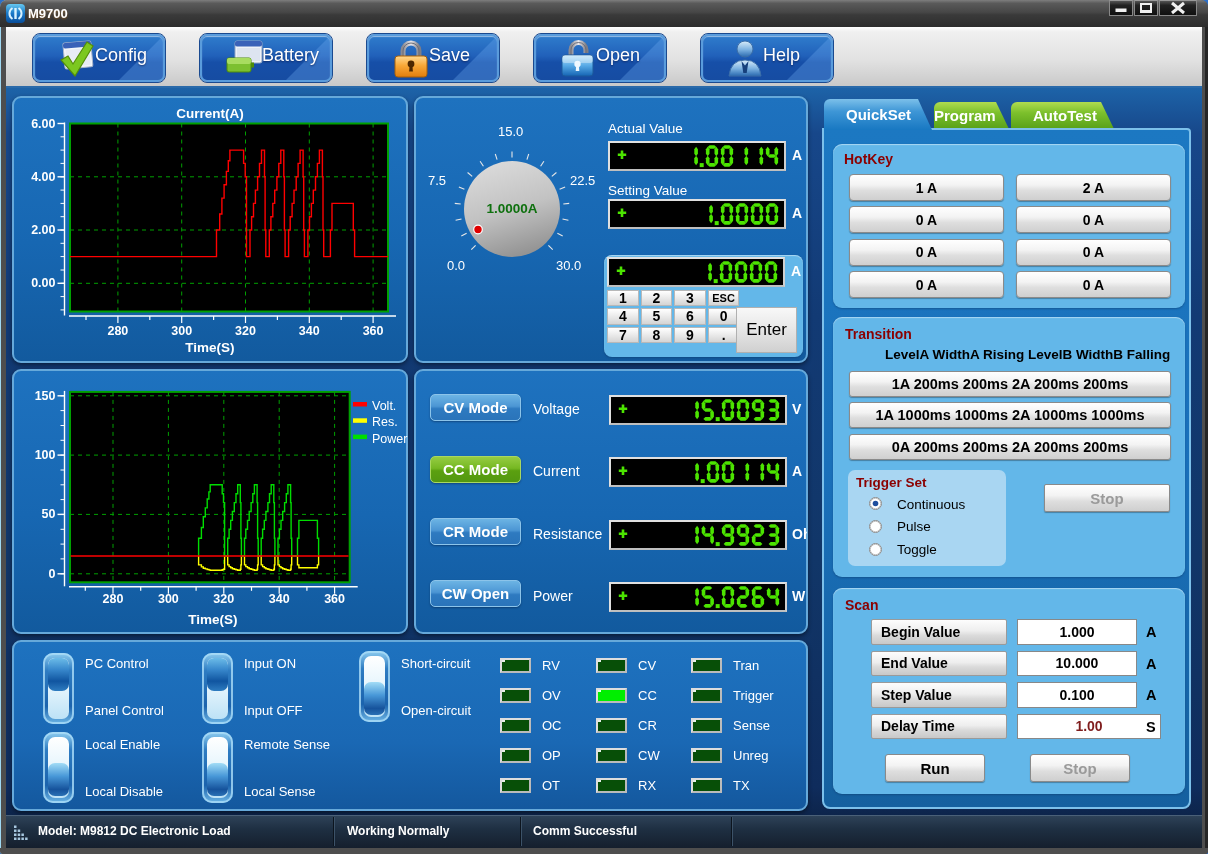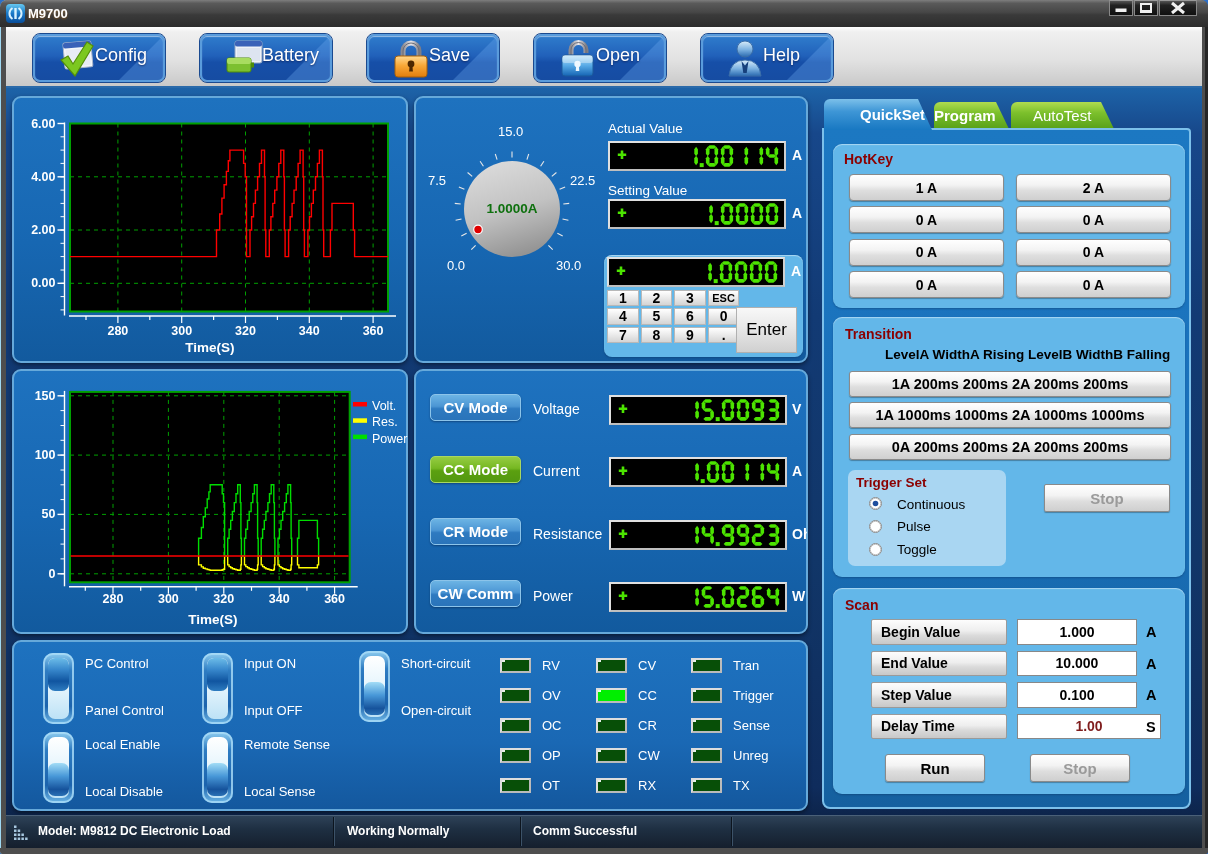--- a/index.html
+++ b/index.html
@@ -113,20 +113,21 @@
           </linearGradient>
         </defs>
 <circle cx="20" cy="11" r="8" fill="url(#hg)" stroke="#3c6ea8" stroke-width="1"></circle>
 <path d="M4 38 q1.5 -16 16 -16 q14.5 0 16 16 z" fill="url(#hg)" stroke="#3c6ea8" stroke-width="1"></path>
 <path d="M16.5 23 l3.5 4.5 l3.5 -4.5 l-1.8 12 h-3.4 z" fill="#16407c"></path>
 </svg></div>
     <div style="position:absolute;left:60px;top:9px;font-size:18px;color:#fff;text-shadow:0 1px 2px rgba(0,0,40,.5)">Help</div>
   </div>
 <div class="abs" style="left:6px;top:88px;width:1196px;height:760px;background:linear-gradient(180deg,#1d63a8 0%,#17478a 6%,#123a74 30%,#113668 62%,#0f2c5c 92%,#0a1c38 100%)"></div>
 <div class="panel" style="left:12px;top:96px;width:392px;height:263px">
+<div style="position:absolute;left:0;top:8px;width:100%;text-align:center;font-size:13.5px;font-weight:bold;color:#fff">Current(A)</div>
 <svg width="388" height="259" style="position:absolute;left:0;top:0;overflow:visible">
       <defs>
         <clipPath id="cp5625.5">
           <rect x="56" y="25.5" width="318" height="188.0"></rect>
         </clipPath>
       </defs>
       <rect x="56" y="25.5" width="318" height="188.0" fill="#000"></rect>
       <text x="41.5" y="29.5" text-anchor="end" font-size="12.5" font-weight="bold" fill="#fff">6.00</text>
       <line x1="43.5" y1="25.5" x2="50.5" y2="25.5" stroke="#fff" stroke-width="1.4"></line>
       <line x1="56" y1="78.8" x2="374" y2="78.8" stroke="#00a000" stroke-width="1" stroke-dasharray="4,4"></line>
@@ -504,21 +505,21 @@
         <polygon points="151.3,3.8 153.1,6.3 153.1,10.8 151.3,13.3 149.5,10.8 149.5,6.3" fill="#4ce400"></polygon>
         <polygon points="142.7,12.7 144.5,15.2 144.5,19.7 142.7,22.2 140.9,19.7 140.9,15.2" fill="#4ce400"></polygon>
         <polygon points="157.6,4.0 159.6,2.2 164.4,2.2 166.4,4.0 164.4,5.8 159.6,5.8" fill="#4ce400"></polygon>
         <polygon points="157.6,13.0 159.6,11.2 164.4,11.2 166.4,13.0 164.4,14.8 159.6,14.8" fill="#4ce400"></polygon>
         <polygon points="157.6,21.9 159.6,20.1 164.4,20.1 166.4,21.9 164.4,23.8 159.6,23.8" fill="#4ce400"></polygon>
         <polygon points="166.3,3.8 168.1,6.3 168.1,10.8 166.3,13.3 164.5,10.8 164.5,6.3" fill="#4ce400"></polygon>
         <polygon points="166.3,12.7 168.1,15.2 168.1,19.7 166.3,22.2 164.5,19.7 164.5,15.2" fill="#4ce400"></polygon>
       </svg>
     </div>
     <div style="position:absolute;left:376px;top:154.6px;width:15px;overflow:hidden;font-size:14px;font-weight:bold;color:#fff;white-space:nowrap">Ohm</div>
-<div style="position:absolute;left:14px;top:209.39999999999998px;width:91px;height:27px;border:1px solid #8cc4ea;border-radius:5px;box-sizing:border-box;background:linear-gradient(180deg,#6cb4e4 0%,#4c96d4 45%,#2e7ac0 55%,#2a74ba 100%);box-shadow:0 1px 2px rgba(0,20,50,.4);display:flex;align-items:center;justify-content:center;font-size:15px;font-weight:bold;color:#fff">CW Comm</div>
+<div style="position:absolute;left:14px;top:209.39999999999998px;width:91px;height:27px;border:1px solid #8cc4ea;border-radius:5px;box-sizing:border-box;background:linear-gradient(180deg,#6cb4e4 0%,#4c96d4 45%,#2e7ac0 55%,#2a74ba 100%);box-shadow:0 1px 2px rgba(0,20,50,.4);display:flex;align-items:center;justify-content:center;font-size:15px;font-weight:bold;color:#fff">CW Open</div>
 <div style="position:absolute;left:117px;top:216.89999999999998px;font-size:14px;color:#fff;white-space:nowrap">Power</div>
 <div style="position:absolute;left:193px;top:210.89999999999998px;width:174px;height:26px;border:2px solid #e0e0e0;border-right-color:#cfcfcf;border-bottom-color:#bfbfbf;background:#000">
       <svg width="174" height="26" style="display:block">
         <rect x="0" y="0" width="174" height="26" fill="#000"></rect>
         <path d="M7.8,10.5 h2.9000000000000004 v-2.9000000000000004 h2.6 v2.9000000000000004 h2.9000000000000004 v2.6 h-2.9000000000000004 v2.9000000000000004 h-2.6 v-2.9000000000000004 h-2.9000000000000004 z" fill="#4ce400"></path>
         <polygon points="86.1,3.8 87.9,6.3 87.9,10.8 86.1,13.3 84.3,10.8 84.3,6.3" fill="#4ce400"></polygon>
         <polygon points="86.1,12.7 87.9,15.2 87.9,19.7 86.1,22.2 84.3,19.7 84.3,15.2" fill="#4ce400"></polygon>
         <polygon points="92.4,4.0 94.4,2.2 99.2,2.2 101.2,4.0 99.2,5.8 94.4,5.8" fill="#4ce400"></polygon>
         <polygon points="92.4,13.0 94.4,11.2 99.2,11.2 101.2,13.0 99.2,14.8 94.4,14.8" fill="#4ce400"></polygon>
         <polygon points="92.4,21.9 94.4,20.1 99.2,20.1 101.2,21.9 99.2,23.8 94.4,23.8" fill="#4ce400"></polygon>
@@ -638,26 +639,26 @@
     </div>
 <div style="position:absolute;left:719px;top:106.0px;font-size:13px;color:#fff;white-space:nowrap">Unreg</div>
 <div style="position:absolute;left:677px;top:135.5px;width:31px;height:15px;background:#074f07;border:2px solid #ddd;border-right-color:#bbb;border-bottom-color:#bbb;box-sizing:border-box">
       <div style="position:absolute;left:0px;top:0px;width:3px;height:2px;background:#fff;opacity:.9"></div>
     </div>
 <div style="position:absolute;left:719px;top:136.0px;font-size:13px;color:#fff;white-space:nowrap">TX</div>
 </div>
 <div class="abs" style="left:934px;top:102px;width:75px;height:27px;background:linear-gradient(180deg,#b0dc50 0%,#7cc02c 40%,#58a018 100%);border-radius:6px 6px 0 0;clip-path:polygon(0 0,62px 0,100% 100%,0 100%);display:flex;align-items:center;font-weight:bold;font-size:15px;color:#fff">
     <span style="">Program</span>
   </div>
-<div class="abs" style="left:1011px;top:102px;width:103px;height:27px;background:linear-gradient(180deg,#b0dc50 0%,#7cc02c 40%,#58a018 100%);border-radius:6px 6px 0 0;clip-path:polygon(0 0,90px 0,100% 100%,0 100%);display:flex;align-items:center;font-weight:normal;font-size:15px;color:#fff">
+<div class="abs" style="left:1011px;top:102px;width:103px;height:27px;background:linear-gradient(180deg,#b0dc50 0%,#7cc02c 40%,#58a018 100%);border-radius:6px 6px 0 0;clip-path:polygon(0 0,90px 0,100% 100%,0 100%);display:flex;align-items:center;font-weight:bold;font-size:15px;color:#fff">
     <span style="margin-left:22px">AutoTest</span>
   </div>
 <div class="abs" style="left:822px;top:128px;width:369px;height:681px;background:linear-gradient(180deg,#1c78c2 0%,#1a70ba 50%,#15609f 100%);border:2px solid #7cc0ea;border-radius:0 4px 8px 8px;box-sizing:border-box"></div>
 <div class="abs" style="left:824px;top:99px;width:108px;height:31px;background:linear-gradient(180deg,#7cc0ea 0%,#3e96d6 40%,#1878c2 100%);border-radius:6px 6px 0 0;clip-path:polygon(0 0,94px 0,100% 100%,0 100%);display:flex;align-items:center;font-weight:bold;font-size:15px;color:#fff">
-    <span style="margin-left:36px">QuickSet</span>
+    <span style="margin-left:22px">QuickSet</span>
   </div>
 <div class="card" style="left:833px;top:144px;width:352px;height:164px"></div>
 <div class="sect" style="left:844px;top:151px">HotKey</div>
 <div style="position:absolute;left:849px;top:174.0px;width:155px;height:27px;border:1px solid #8a8a8a;border-radius:4px;box-sizing:border-box;background:linear-gradient(180deg,#ffffff 0%,#f3f3f3 40%,#dedede 62%,#cfcfcf 100%);box-shadow:0 1px 1px rgba(0,0,0,.3);display:flex;align-items:center;justify-content:center;font-size:14px;font-weight:bold;color:#000;white-space:nowrap">1 A</div>
 <div style="position:absolute;left:1016px;top:174.0px;width:155px;height:27px;border:1px solid #8a8a8a;border-radius:4px;box-sizing:border-box;background:linear-gradient(180deg,#ffffff 0%,#f3f3f3 40%,#dedede 62%,#cfcfcf 100%);box-shadow:0 1px 1px rgba(0,0,0,.3);display:flex;align-items:center;justify-content:center;font-size:14px;font-weight:bold;color:#000;white-space:nowrap">2 A</div>
 <div style="position:absolute;left:849px;top:206.4px;width:155px;height:27px;border:1px solid #8a8a8a;border-radius:4px;box-sizing:border-box;background:linear-gradient(180deg,#ffffff 0%,#f3f3f3 40%,#dedede 62%,#cfcfcf 100%);box-shadow:0 1px 1px rgba(0,0,0,.3);display:flex;align-items:center;justify-content:center;font-size:14px;font-weight:bold;color:#000;white-space:nowrap">0 A</div>
 <div style="position:absolute;left:1016px;top:206.4px;width:155px;height:27px;border:1px solid #8a8a8a;border-radius:4px;box-sizing:border-box;background:linear-gradient(180deg,#ffffff 0%,#f3f3f3 40%,#dedede 62%,#cfcfcf 100%);box-shadow:0 1px 1px rgba(0,0,0,.3);display:flex;align-items:center;justify-content:center;font-size:14px;font-weight:bold;color:#000;white-space:nowrap">0 A</div>
 <div style="position:absolute;left:849px;top:238.8px;width:155px;height:27px;border:1px solid #8a8a8a;border-radius:4px;box-sizing:border-box;background:linear-gradient(180deg,#ffffff 0%,#f3f3f3 40%,#dedede 62%,#cfcfcf 100%);box-shadow:0 1px 1px rgba(0,0,0,.3);display:flex;align-items:center;justify-content:center;font-size:14px;font-weight:bold;color:#000;white-space:nowrap">0 A</div>
 <div style="position:absolute;left:1016px;top:238.8px;width:155px;height:27px;border:1px solid #8a8a8a;border-radius:4px;box-sizing:border-box;background:linear-gradient(180deg,#ffffff 0%,#f3f3f3 40%,#dedede 62%,#cfcfcf 100%);box-shadow:0 1px 1px rgba(0,0,0,.3);display:flex;align-items:center;justify-content:center;font-size:14px;font-weight:bold;color:#000;white-space:nowrap">0 A</div>
 <div style="position:absolute;left:849px;top:271.2px;width:155px;height:27px;border:1px solid #8a8a8a;border-radius:4px;box-sizing:border-box;background:linear-gradient(180deg,#ffffff 0%,#f3f3f3 40%,#dedede 62%,#cfcfcf 100%);box-shadow:0 1px 1px rgba(0,0,0,.3);display:flex;align-items:center;justify-content:center;font-size:14px;font-weight:bold;color:#000;white-space:nowrap">0 A</div>

